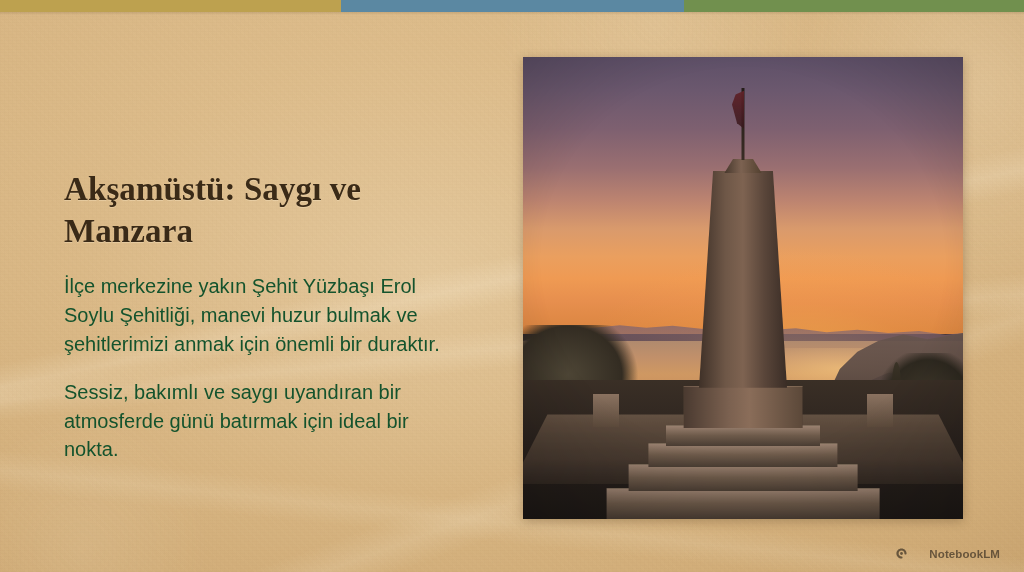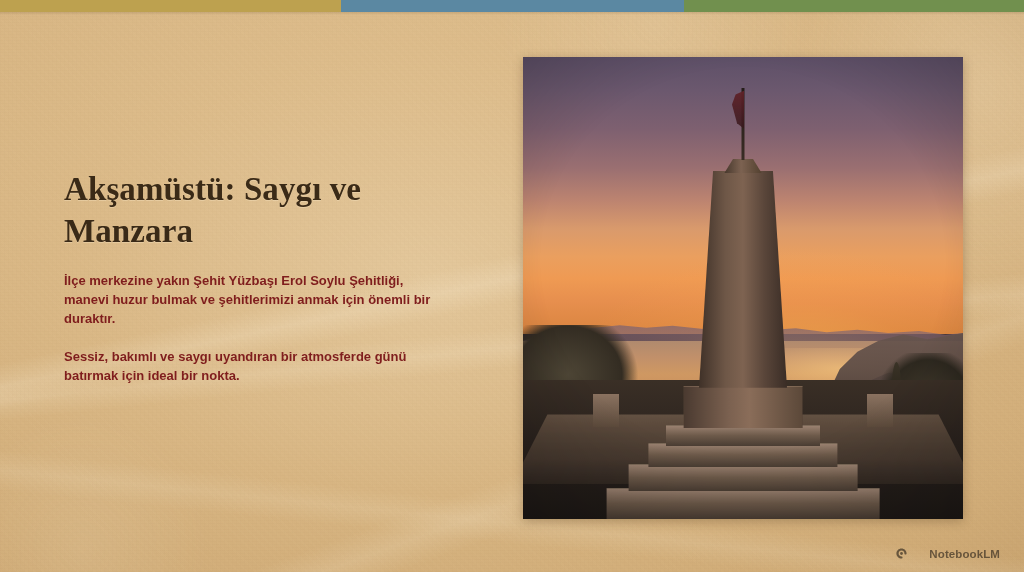--- a/index.html
+++ b/index.html
@@ -97,24 +97,24 @@
     font-weight: 700;
     font-size: 33px;
     line-height: 1.28;
     letter-spacing: 0.1px;
     color: #3a2a17;
     text-shadow: 0 1px 0 rgba(255, 240, 210, 0.30);
   }
   .slide-para {
     margin: 0 0 20px 0;
     font-family: "Liberation Sans", sans-serif;
-    font-weight: 700;
-    font-size: 13px;
+    font-weight: 400;
+    font-size: 20px;
     line-height: 1.43;
-    color: #7f1d1d;
+    color: #14532d;
   }
   .slide-para:last-child { margin-bottom: 16px; }
 
   
   .photo-frame {
     position: absolute;
     left: 523px;
     top: 57px;
     width: 440px;
     height: 462px;

